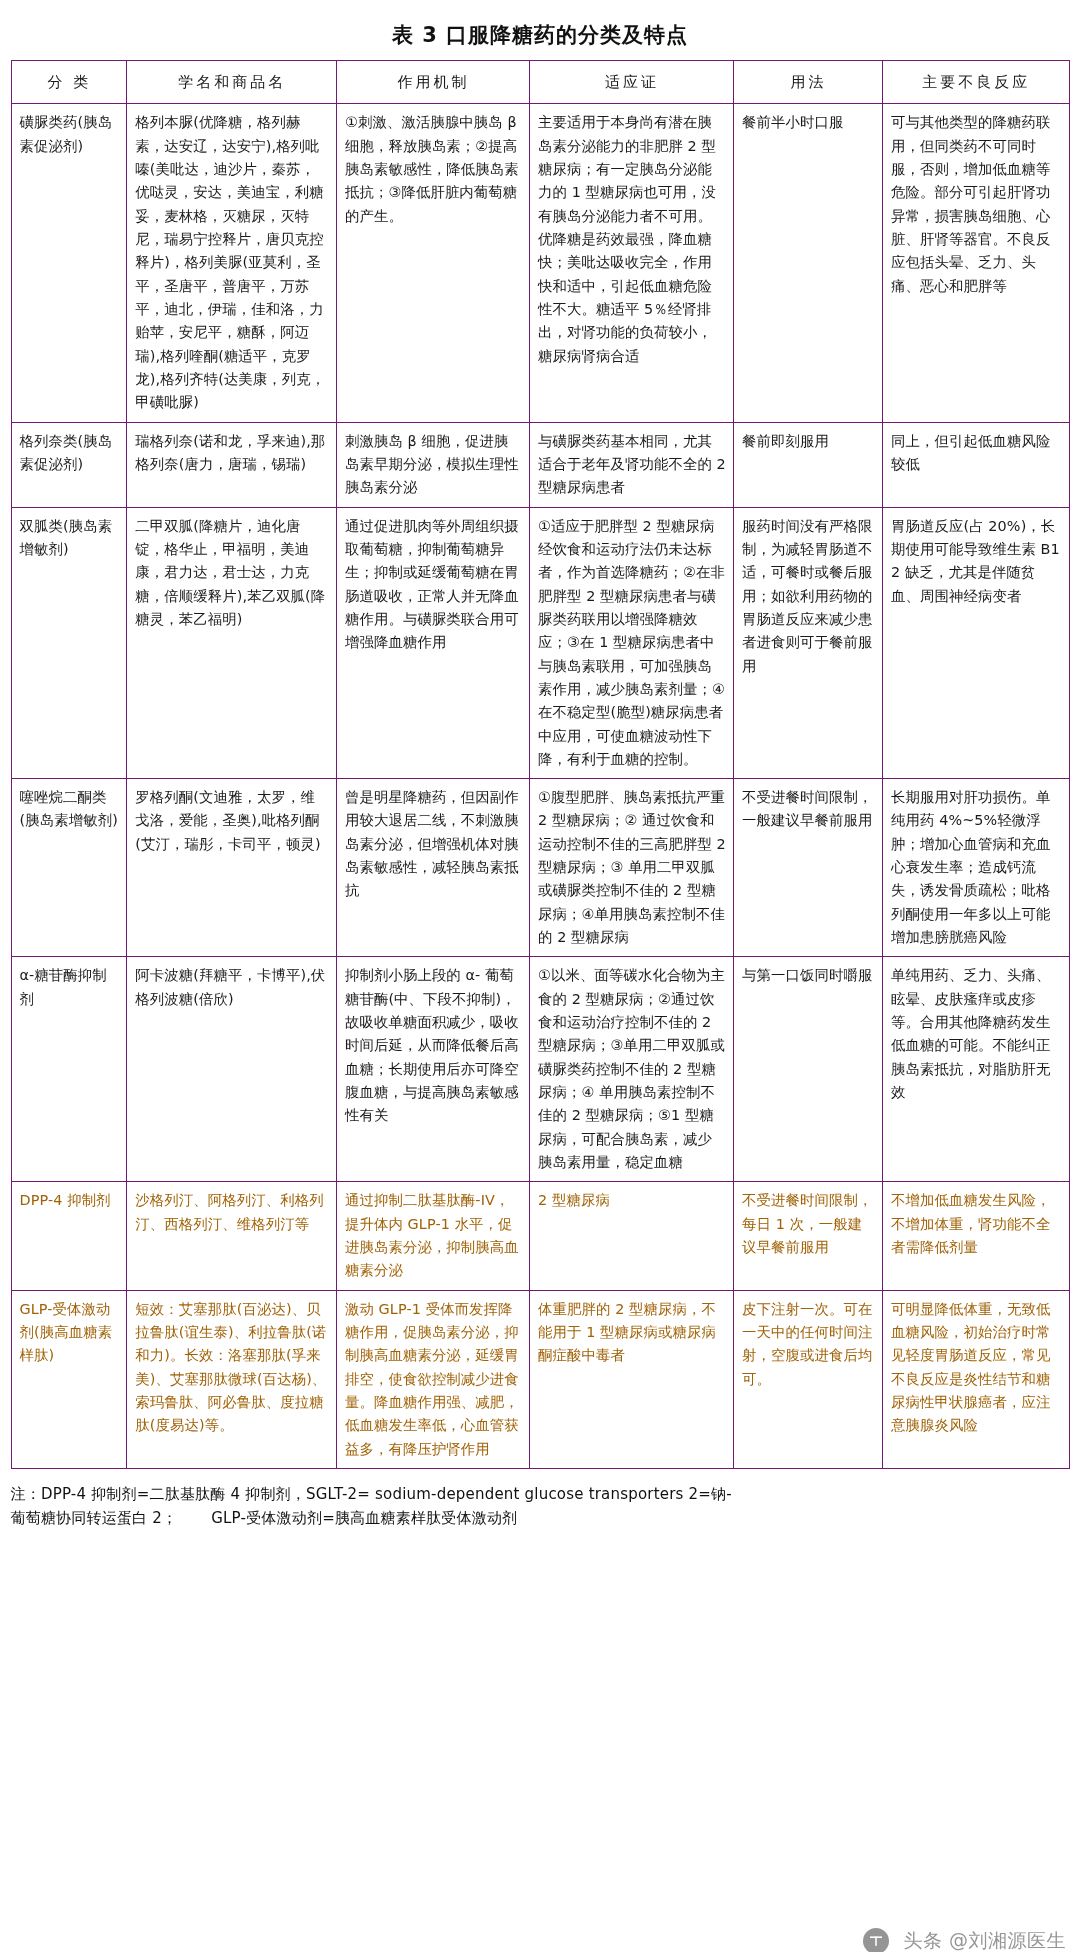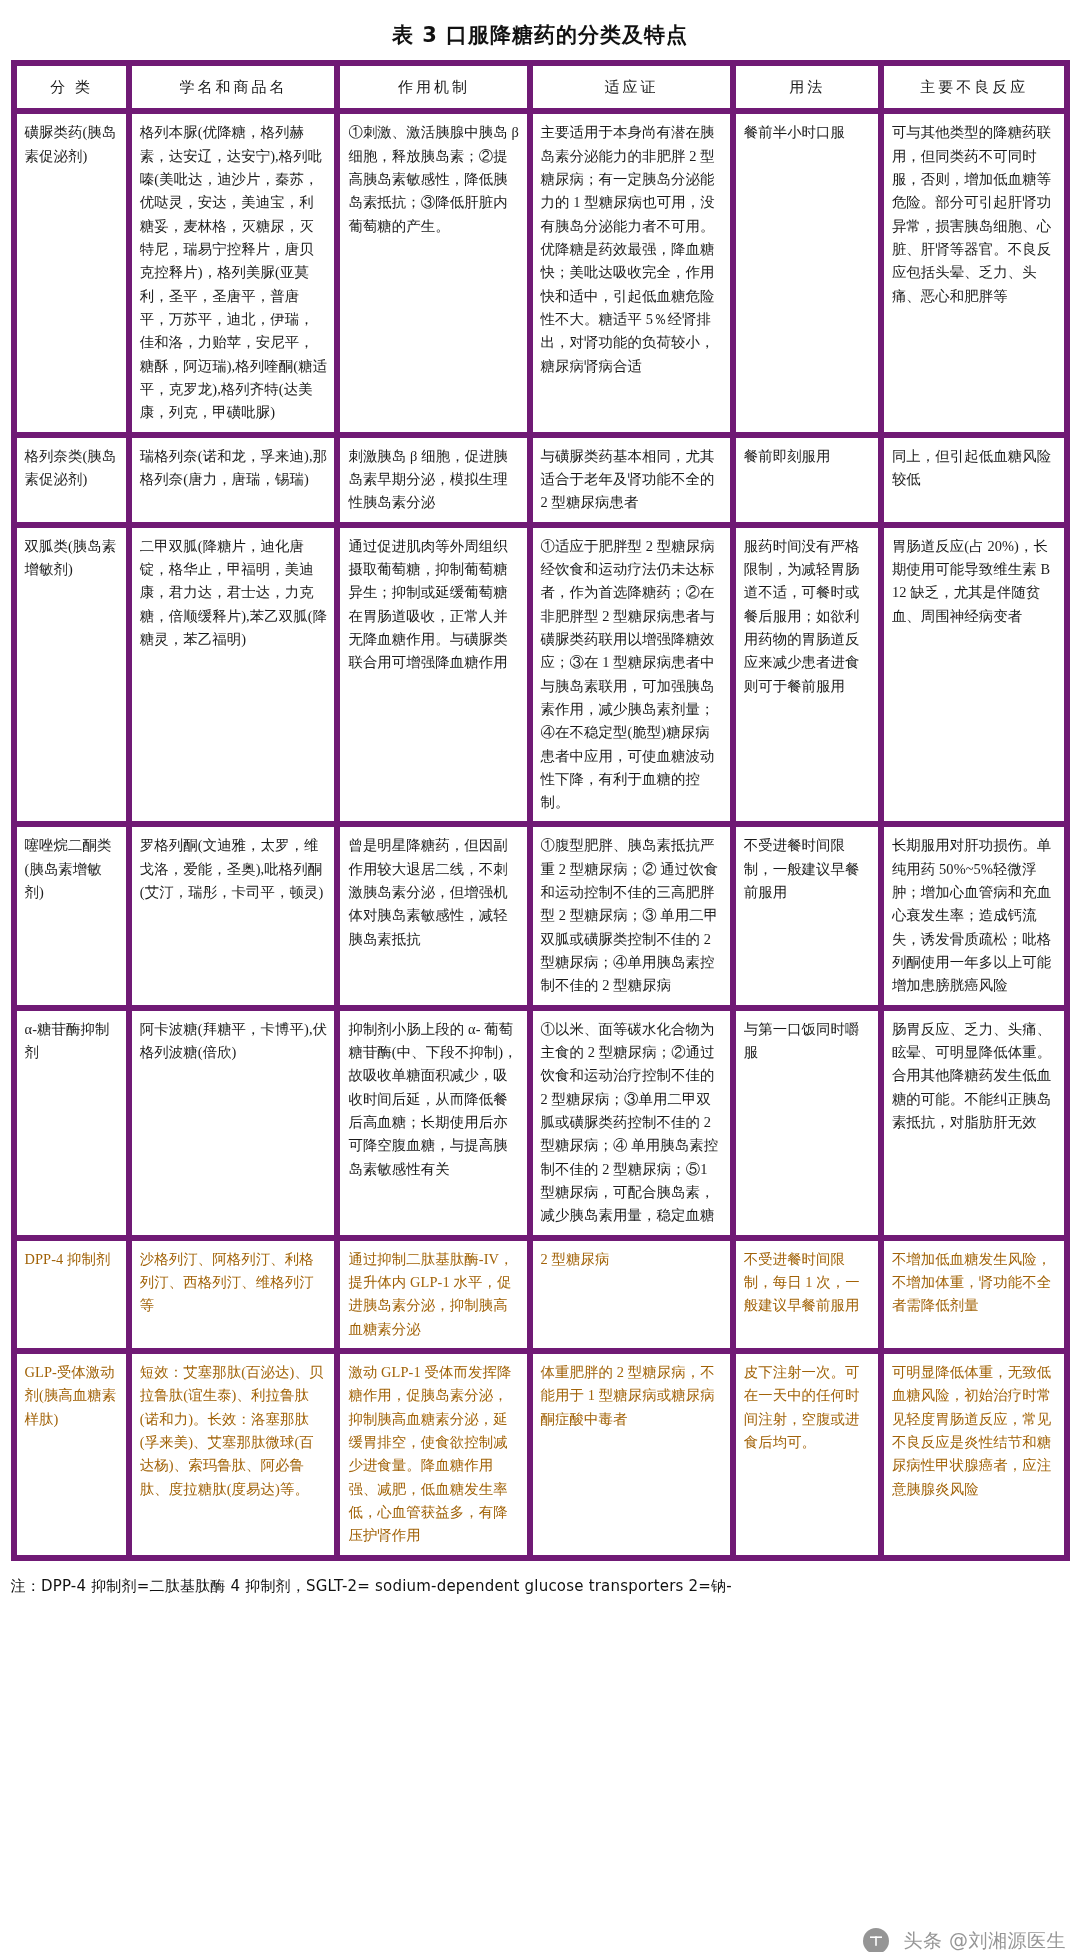--- a/index.html
+++ b/index.html
@@ -33,28 +33,27 @@
   }
   table.drug-table {
     border-collapse: collapse;
     width: 1059px;
     margin: 0 auto;
     table-layout: fixed;
     background: #fff;
   }
   table.drug-table th,
   table.drug-table td {
-    border: 6px solid #701a75;
+    border: 1px solid #701a75;
     vertical-align: top;
     padding: 7px 7px 7px 8px;
     font-size: 14.4px;
     line-height: 1.62;
     word-break: break-all;
     letter-spacing: 0.1px;
-    font-family: Liberation Serif, serif;
   }
   table.drug-table th {
     text-align: center;
     font-weight: 400;
     font-size: 15px;
     padding-top: 9px;
     padding-bottom: 9px;
     vertical-align: middle;
     letter-spacing: 3px;
   }
@@ -154,29 +153,29 @@
         <td>①适应于肥胖型 2 型糖尿病经饮食和运动疗法仍未达标者，作为首选降糖药；②在非肥胖型 2 型糖尿病患者与磺脲类药联用以增强降糖效应；③在 1 型糖尿病患者中与胰岛素联用，可加强胰岛素作用，减少胰岛素剂量；④在不稳定型(脆型)糖尿病患者中应用，可使血糖波动性下降，有利于血糖的控制。</td>
         <td>服药时间没有严格限制，为减轻胃肠道不适，可餐时或餐后服用；如欲利用药物的胃肠道反应来减少患者进食则可于餐前服用</td>
         <td>胃肠道反应(占 20%)，长期使用可能导致维生素 B12 缺乏，尤其是伴随贫血、周围神经病变者</td>
       </tr>
       <tr>
         <td>噻唑烷二酮类(胰岛素增敏剂)</td>
         <td>罗格列酮(文迪雅，太罗，维戈洛，爱能，圣奥),吡格列酮(艾汀，瑞彤，卡司平，顿灵)</td>
         <td>曾是明星降糖药，但因副作用较大退居二线，不刺激胰岛素分泌，但增强机体对胰岛素敏感性，减轻胰岛素抵抗</td>
         <td>①腹型肥胖、胰岛素抵抗严重 2 型糖尿病；② 通过饮食和运动控制不佳的三高肥胖型 2 型糖尿病；③ 单用二甲双胍或磺脲类控制不佳的 2 型糖尿病；④单用胰岛素控制不佳的 2 型糖尿病</td>
         <td>不受进餐时间限制，一般建议早餐前服用</td>
-        <td>长期服用对肝功损伤。单纯用药 50%~5%轻微浮肿；增加心血管病和充血心衰发生率；造成钙流失，诱发骨质疏松；吡格列酮使用一年多以上可能增加患膀胱癌风险</td>
+        <td>长期服用对肝功损伤。单纯用药 4%~5%轻微浮肿；增加心血管病和充血心衰发生率；造成钙流失，诱发骨质疏松；吡格列酮使用一年多以上可能增加患膀胱癌风险</td>
       </tr>
       <tr>
         <td>α-糖苷酶抑制剂</td>
         <td>阿卡波糖(拜糖平，卡博平),伏格列波糖(倍欣)</td>
         <td>抑制剂小肠上段的 α- 葡萄糖苷酶(中、下段不抑制)，故吸收单糖面积减少，吸收时间后延，从而降低餐后高血糖；长期使用后亦可降空腹血糖，与提高胰岛素敏感性有关</td>
         <td>①以米、面等碳水化合物为主食的 2 型糖尿病；②通过饮食和运动治疗控制不佳的 2 型糖尿病；③单用二甲双胍或磺脲类药控制不佳的 2 型糖尿病；④ 单用胰岛素控制不佳的 2 型糖尿病；⑤1 型糖尿病，可配合胰岛素，减少胰岛素用量，稳定血糖</td>
         <td>与第一口饭同时嚼服</td>
-        <td>肠胃反应、乏力、头痛、眩晕、可明显降低体重。合用其他降糖药发生低血糖的可能。不能纠正胰岛素抵抗，对脂肪肝无效</td>
+        <td>单纯用药、乏力、头痛、眩晕、皮肤瘙痒或皮疹等。合用其他降糖药发生低血糖的可能。不能纠正胰岛素抵抗，对脂肪肝无效</td>
       </tr>
       <tr class="teal">
         <td>DPP-4 抑制剂</td>
         <td>沙格列汀、阿格列汀、利格列汀、西格列汀、维格列汀等</td>
         <td>通过抑制二肽基肽酶-IV，提升体内 GLP-1 水平，促进胰岛素分泌，抑制胰高血糖素分泌</td>
         <td>2 型糖尿病</td>
         <td>不受进餐时间限制，每日 1 次，一般建议早餐前服用</td>
         <td>不增加低血糖发生风险，不增加体重，肾功能不全者需降低剂量</td>
       </tr>
       <tr class="teal">
@@ -185,20 +184,21 @@
         <td>激动 GLP-1 受体而发挥降糖作用，促胰岛素分泌，抑制胰高血糖素分泌，延缓胃排空，使食欲控制减少进食量。降血糖作用强、减肥，低血糖发生率低，心血管获益多，有降压护肾作用</td>
         <td>体重肥胖的 2 型糖尿病，不能用于 1 型糖尿病或糖尿病酮症酸中毒者</td>
         <td>皮下注射一次。可在一天中的任何时间注射，空腹或进食后均可。</td>
         <td>可明显降低体重，无致低血糖风险，初始治疗时常见轻度胃肠道反应，常见不良反应是炎性结节和糖尿病性甲状腺癌者，应注意胰腺炎风险</td>
       </tr>
     </tbody>
   </table>
 
   <div class="footnote">
     <span class="ln"><span>注：DPP-4 抑制剂=二肽基肽酶 4 抑制剂，</span><span>SGLT-2= sodium-dependent glucose transporters 2=钠-</span></span>
+    <span class="ln"><span>葡萄糖协同转运蛋白 2；</span><span class="gap"></span><span>GLP-受体激动剂=胰高血糖素样肽受体激动剂</span></span>
   </div>
 
   <div class="watermark">
     <span class="wm-icon">
       <svg width="16" height="16" viewBox="0 0 16 16" aria-hidden="true">
         <rect x="2" y="3.4" width="12" height="1.6" fill="#ffffff"></rect>
         <rect x="7.2" y="3.4" width="1.6" height="9.4" fill="#ffffff"></rect>
       </svg>
     </span>
     <span class="wm-text">头条 @刘湘源医生</span>

